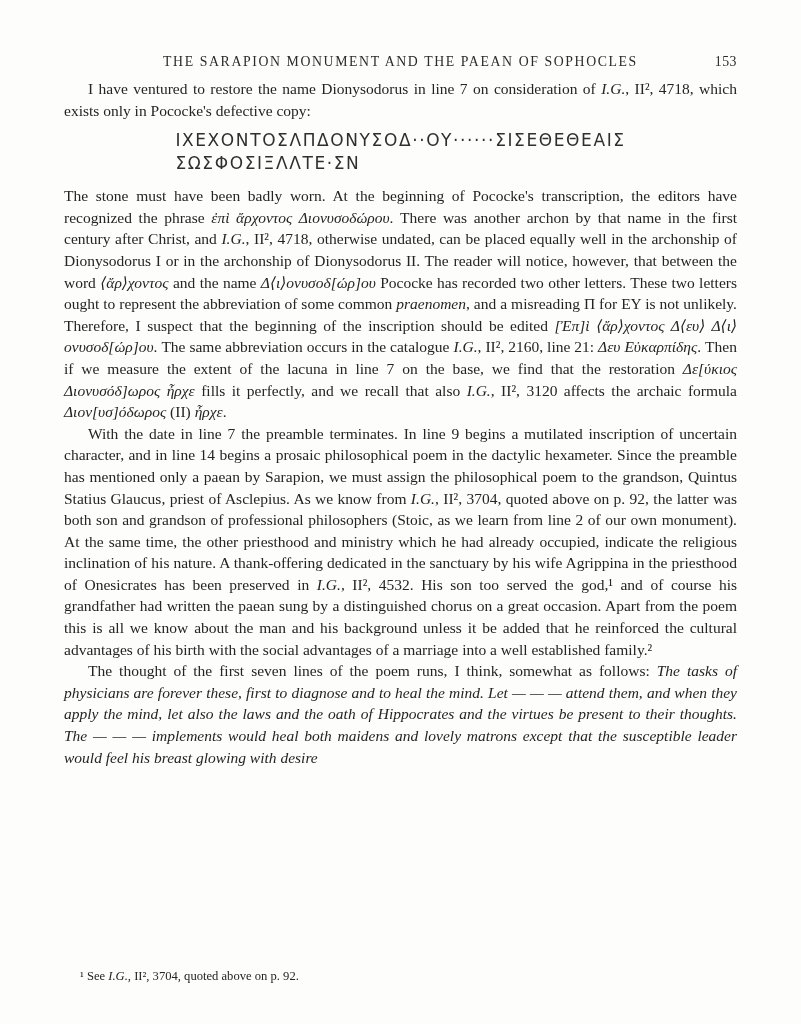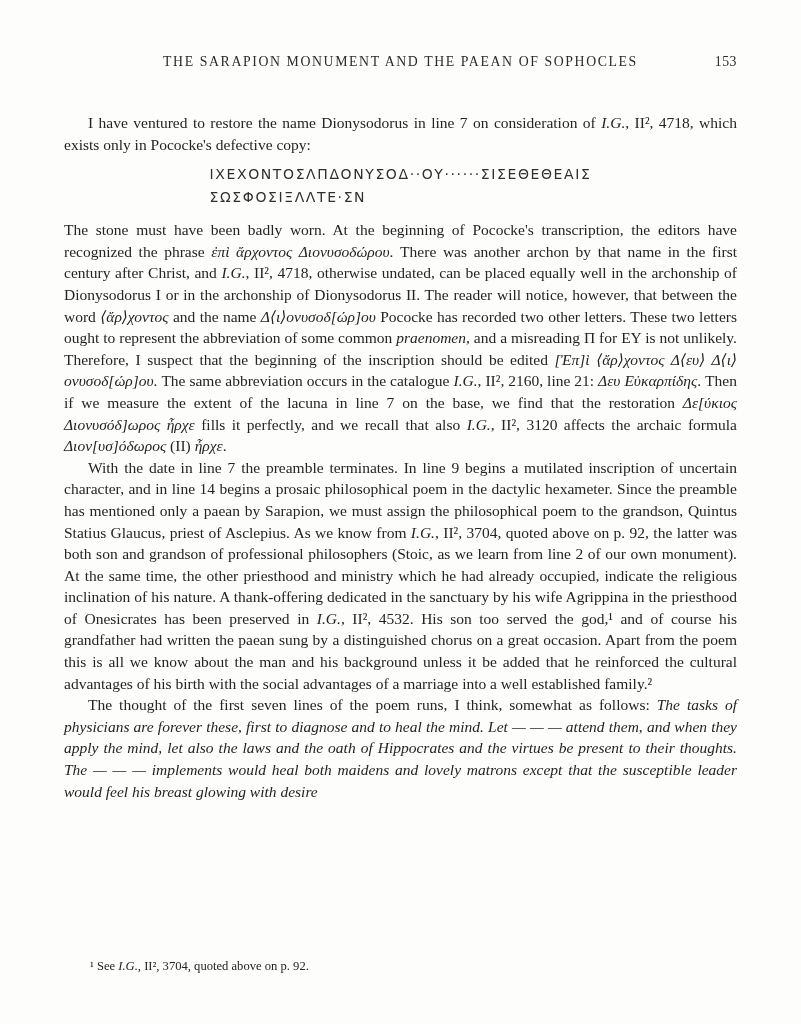--- a/index.html
+++ b/index.html
@@ -16,59 +16,59 @@
     position: relative;
     box-sizing: border-box;
     padding: 54px 64px 0 64px;
     overflow: hidden;
   }
   .page-header {
     position: relative;
     text-align: center;
     font-size: 13.8px;
     letter-spacing: 1.6px;
-    margin-bottom: 42px;
+    margin-bottom: 8px;
     white-space: nowrap;
     color: #2b2b2b;
   }
   .page-number {
     position: absolute;
     right: 0;
     top: 0;
     letter-spacing: 0.5px;
   }
   .body-text {
     text-align: justify;
     font-size: 15.5px;
     line-height: 21.6px;
   }
   .para { margin: 0; }
   .para.indent { text-indent: 24px; }
   .it { font-style: italic; }
   .greek { font-style: italic; }
   .inscription {
     font-family: "DejaVu Sans", "Liberation Sans", sans-serif;
-    font-size: 14px;
+    font-size: 17px;
     letter-spacing: 1.6px;
     line-height: 23px;
     width: fit-content;
     margin: 8px auto 10px auto;
     text-align: left;
     color: #2f2f2f;
   }
   .footnotes {
     position: absolute;
     left: 64px;
     right: 64px;
     bottom: 36px;
     font-size: 12.6px;
     line-height: 17.6px;
     text-align: justify;
   }
-  .footnote { margin: 12px; text-indent: 14px; }
+  .footnote { margin: 2px; text-indent: 14px; }
 </style>
 </head>
 <body>
 
 <div class="page" style="background: rgb(253, 253, 252); color: rgb(36, 36, 36);">
   <header class="page-header">
     <span>THE SARAPION MONUMENT AND THE PAEAN OF SOPHOCLES</span>
     <span class="page-number">153</span>
   </header>
   <main class="body-text">

